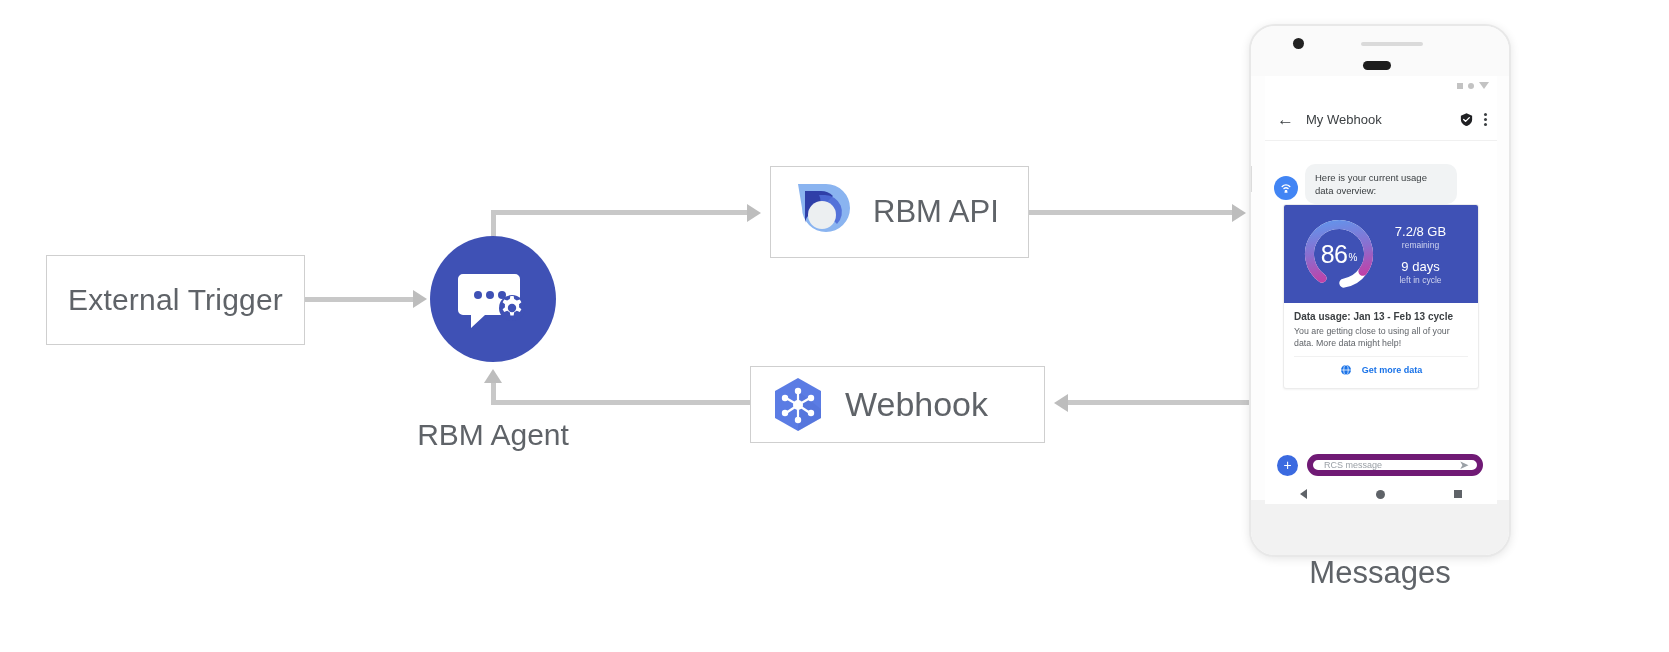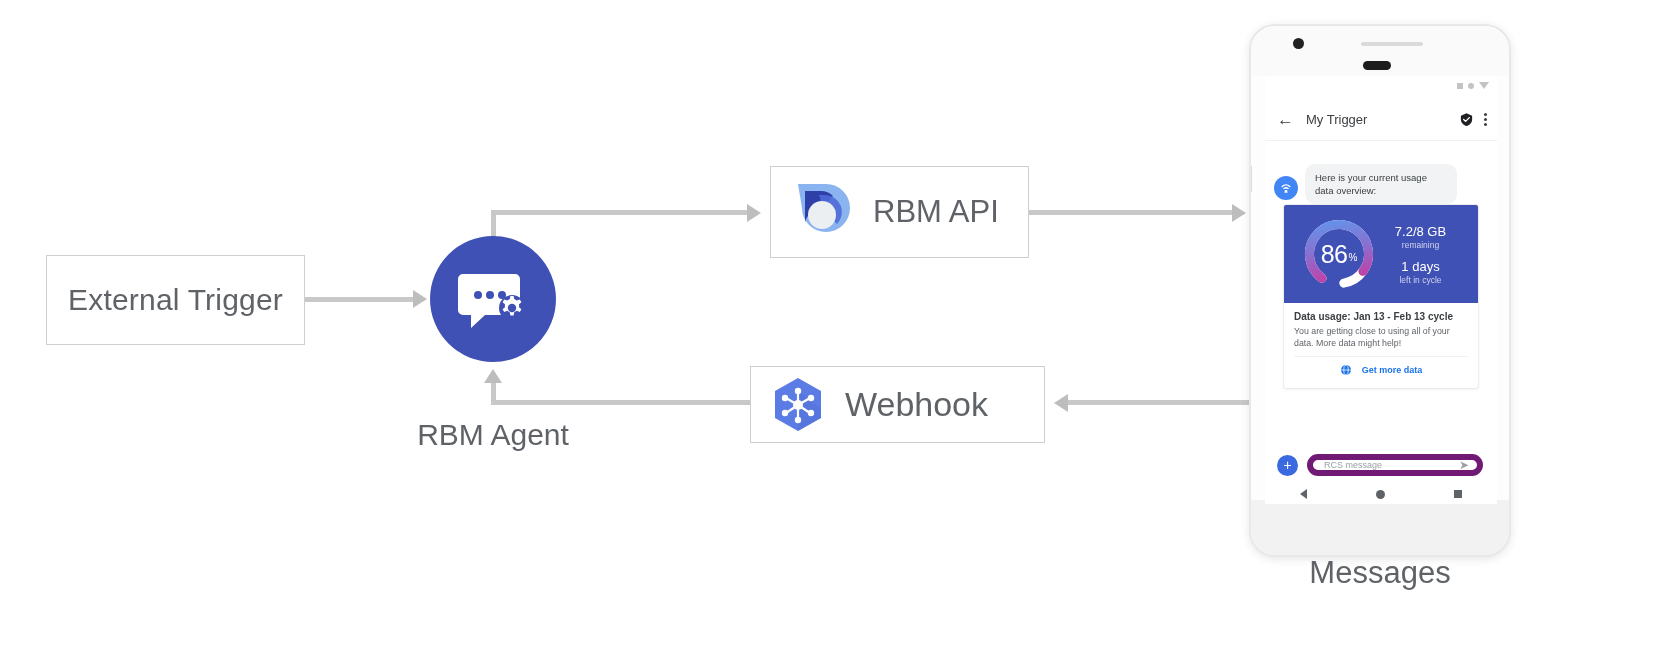--- a/index.html
+++ b/index.html
@@ -198,21 +198,21 @@
       <div class="statusbar">
         <div class="sb-icons">
           <div class="sb-sq"></div>
           <div class="sb-ci"></div>
           <div class="sb-tri"></div>
         </div>
       </div>
 
       <div class="appbar">
         <div class="back">←</div>
-        <div class="title">My Trigger</div>
+        <div class="title">My Webhook</div>
         <div class="right">
           <svg class="verified" viewBox="0 0 24 24">
             <path d="M12 2 L21 6 V12 C21 17 17 21 12 22.5 C7 21 3 17 3 12 V6 Z" fill="#202124"></path>
             <path d="M7.5 12 l3 3 l6 -6" stroke="#ffffff" stroke-width="2.2" fill="none" stroke-linecap="round" stroke-linejoin="round"></path>
           </svg>
           <div class="kebab">
               <i></i>
               <i></i>
               <i></i>
             </div>
@@ -245,21 +245,21 @@
             <div class="rc-gnum">
               <b>86</b>
               <s>%</s>
             </div>
             <div class="rc-stats">
               <div>
                 <div class="rc-big">7.2/8 GB</div>
                 <div class="rc-sub">remaining</div>
               </div>
               <div>
-                <div class="rc-big">1 days</div>
+                <div class="rc-big">9 days</div>
                 <div class="rc-sub">left in cycle</div>
               </div>
             </div>
           </div>
           <div class="rc-body">
             <div class="rc-title">Data usage: Jan 13 - Feb 13 cycle</div>
             <div class="rc-desc">You are getting close to using all of your data. More data might help!</div>
             <div class="rc-sep"></div>
             <div class="rc-action">
               <svg width="12" height="12" viewBox="0 0 24 24">

